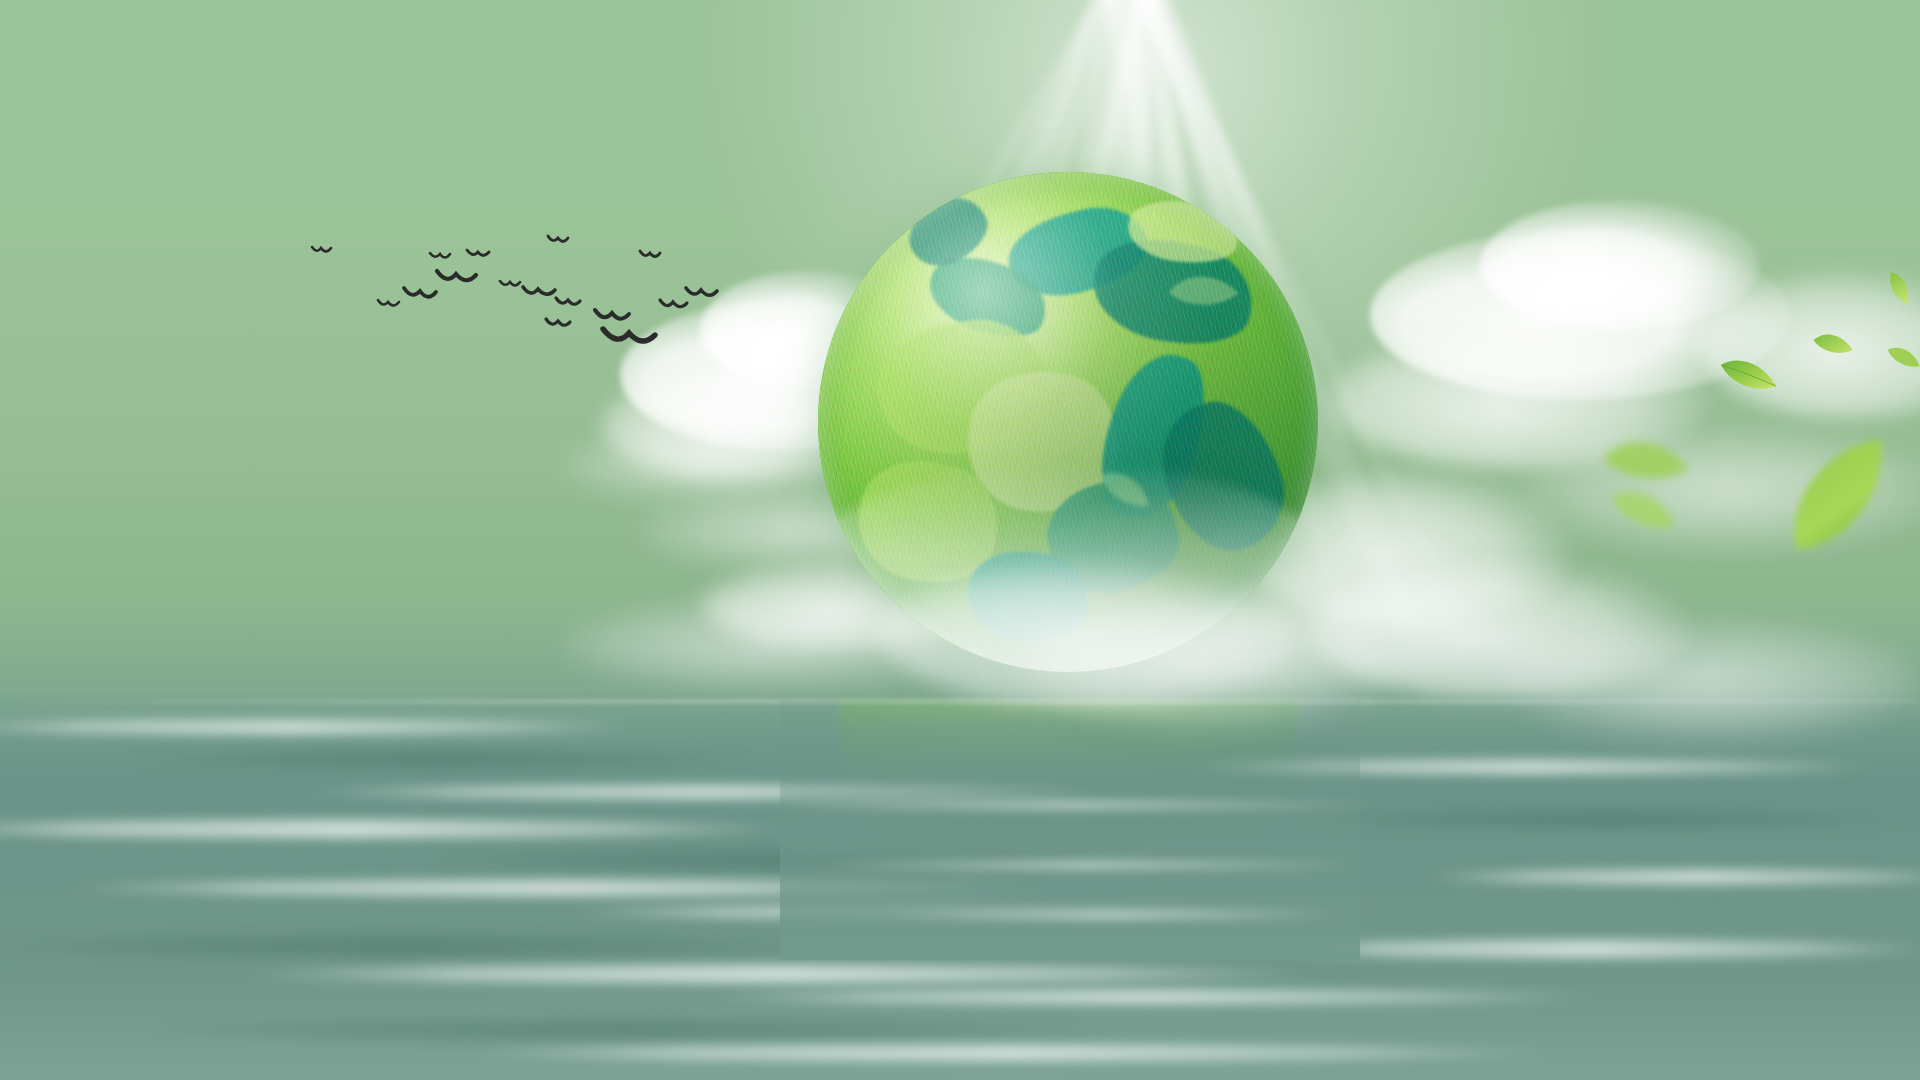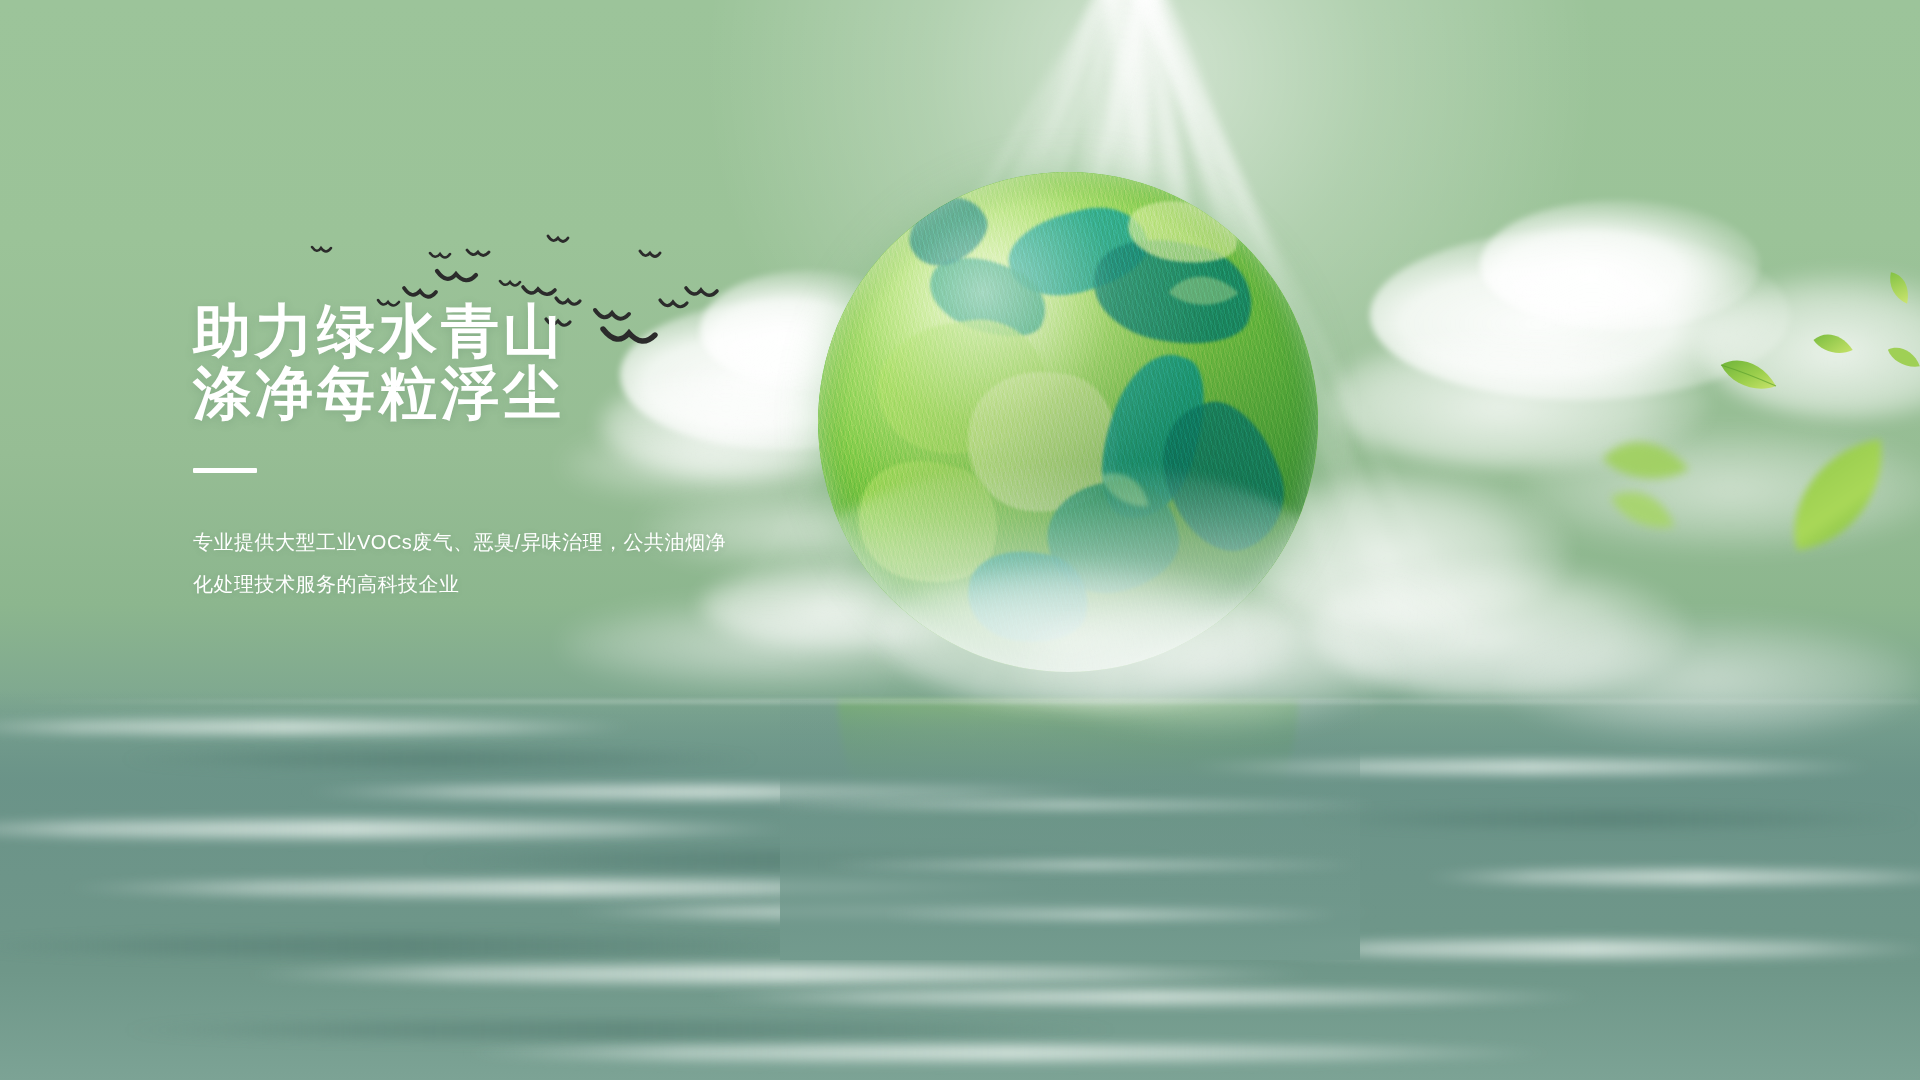--- a/index.html
+++ b/index.html
@@ -477,25 +477,14 @@
   </svg>
 
   <svg class="leaf" style="left:1168px; top:268px; width:70px; height:46px; opacity:.35; filter: blur(1.5px); transform:rotate(-18deg);" viewBox="0 0 70 46" xmlns="http://www.w3.org/2000/svg">
     <path d="M2 14 C22 0 52 6 68 36 C44 45 14 34 2 14 Z" fill="#d9ef9a"></path>
   </svg>
 
   <svg class="leaf" style="left:1096px; top:470px; width:58px; height:38px; opacity:.3; filter: blur(2px); transform:rotate(14deg);" viewBox="0 0 58 38" xmlns="http://www.w3.org/2000/svg">
     <path d="M2 12 C18 0 44 4 56 30 C36 37 11 28 2 12 Z" fill="#e2f2a6"></path>
   </svg>
 
-  <div class="copy">
-    <h1 class="headline">
-      <span class="line">助力绿水青山</span>
-      <span class="line">涤净每粒浮尘</span>
-    </h1>
-    <div class="divider"></div>
-    <div class="subtitle">
-      <span class="sline">专业提供大型工业VOCs废气、恶臭/异味治理，公共油烟净</span>
-      <span class="sline">化处理技术服务的高科技企业</span>
-    </div>
-  </div>
 
 </div>
 
 </body></html>

